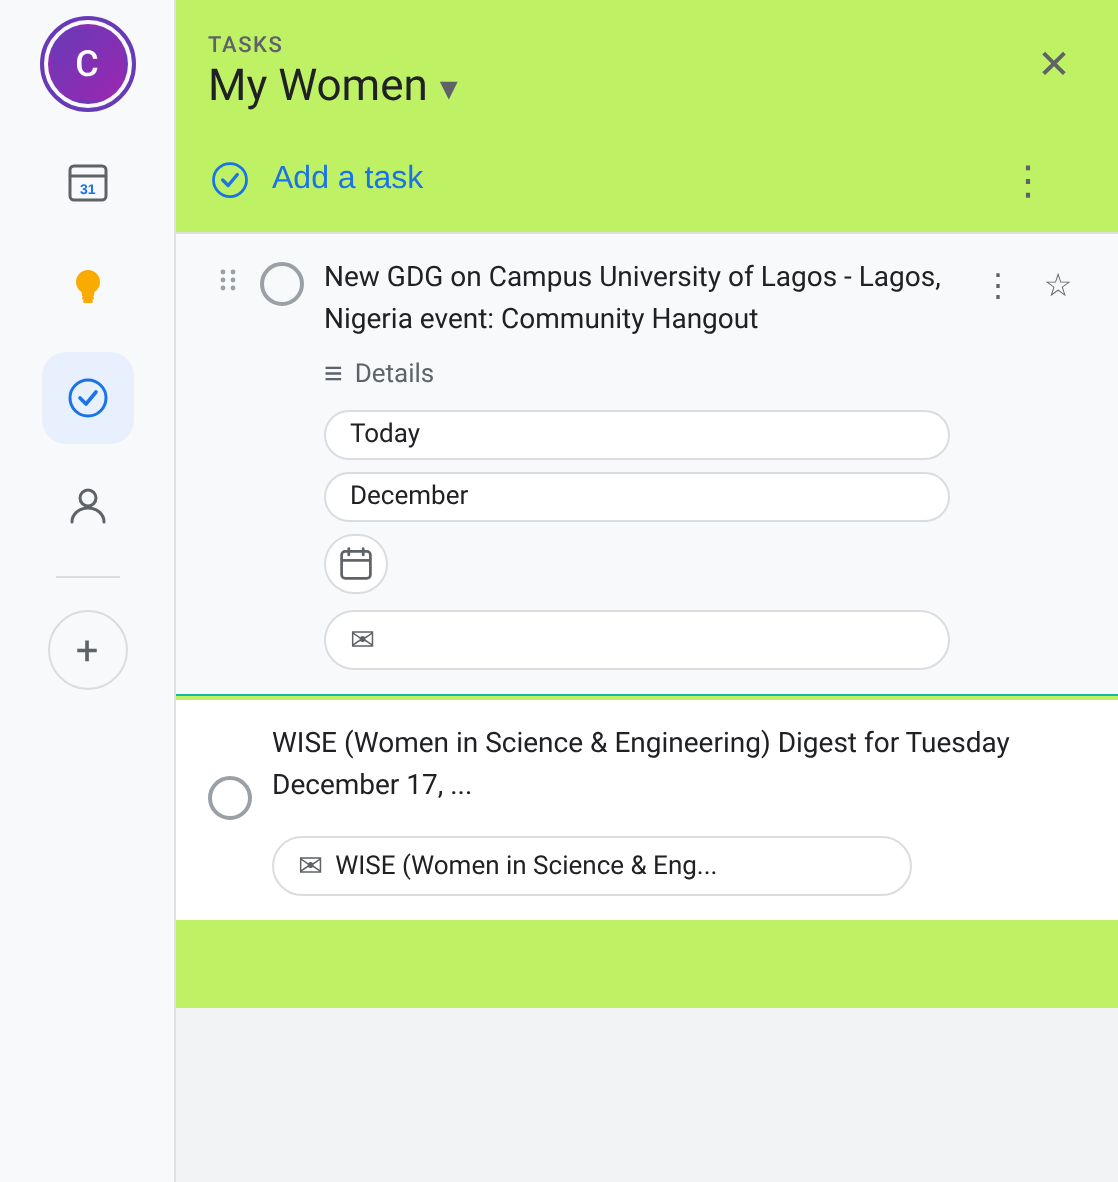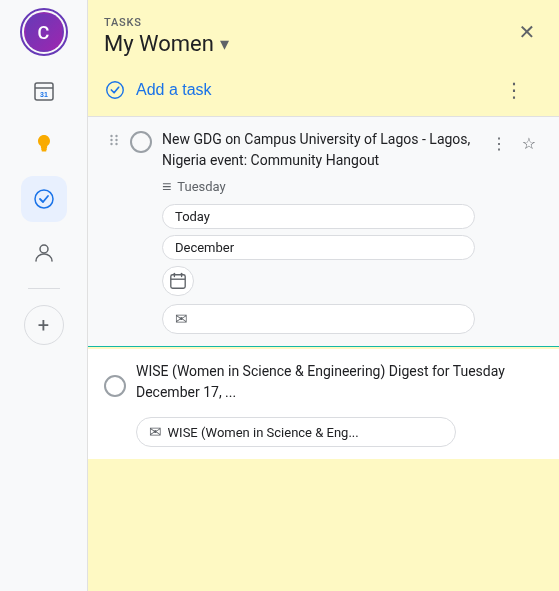--- a/index.html
+++ b/index.html
@@ -81,24 +81,24 @@
       justify-content: center;
       cursor: pointer;
       margin-top: 4px;
       color: #5f6368;
       font-size: 20px;
     }
 
     
     .main-panel {
       flex: 1;
-      background: #fef9c3;
+      background: #bef264;
       display: flex;
       flex-direction: column;
-      height: 591px;
+      height: 504px;
       border-radius: 0;
       overflow: hidden;
     }
 
     
     .panel-header {
       padding: 16px 16px 8px 16px;
       display: flex;
       flex-direction: column;
     }
@@ -335,21 +335,21 @@
       flex-shrink: 0;
     }
 
     .task-item-2 {
       padding: 12px 16px;
       background: white;
     }
 
     .task-item-2-header {
       display: flex;
-      align-items: center;
+      align-items: flex-end;
       gap: 10px;
       margin-bottom: 8px;
     }
   </style>
 </head>
 <body>
 
 <div class="sidebar">
   <div class="avatar">C</div>
 
@@ -434,21 +434,21 @@
               <circle cx="10.5" cy="13" r="1.2" fill="#9aa0a6"></circle>
             </svg>
           </div>
         </div>
         <div style="display:flex; align-items:flex-start; gap:10px; flex:1;">
           <div class="task-checkbox"></div>
           <div class="task-content">
             <div class="task-title">New GDG on Campus University of Lagos - Lagos, Nigeria event: Community Hangout</div>
             <div class="task-details-row">
               <span class="details-icon">≡</span>
-              <span class="details-text">Tuesday</span>
+              <span class="details-text">Details</span>
             </div>
             <div class="task-date-chips">
               <div class="chip">Today</div>
               <div class="chip">December</div>
               <div class="chip-calendar">
                 <svg viewBox="0 0 20 20" width="18" height="18" fill="none">
                   <rect x="2" y="3" width="16" height="15" rx="2" stroke="#5f6368" stroke-width="1.5" fill="none"></rect>
                   <line x1="2" y1="8" x2="18" y2="8" stroke="#5f6368" stroke-width="1.5"></line>
                   <line x1="6" y1="1.5" x2="6" y2="5" stroke="#5f6368" stroke-width="1.5" stroke-linecap="round"></line>
                   <line x1="14" y1="1.5" x2="14" y2="5" stroke="#5f6368" stroke-width="1.5" stroke-linecap="round"></line>

